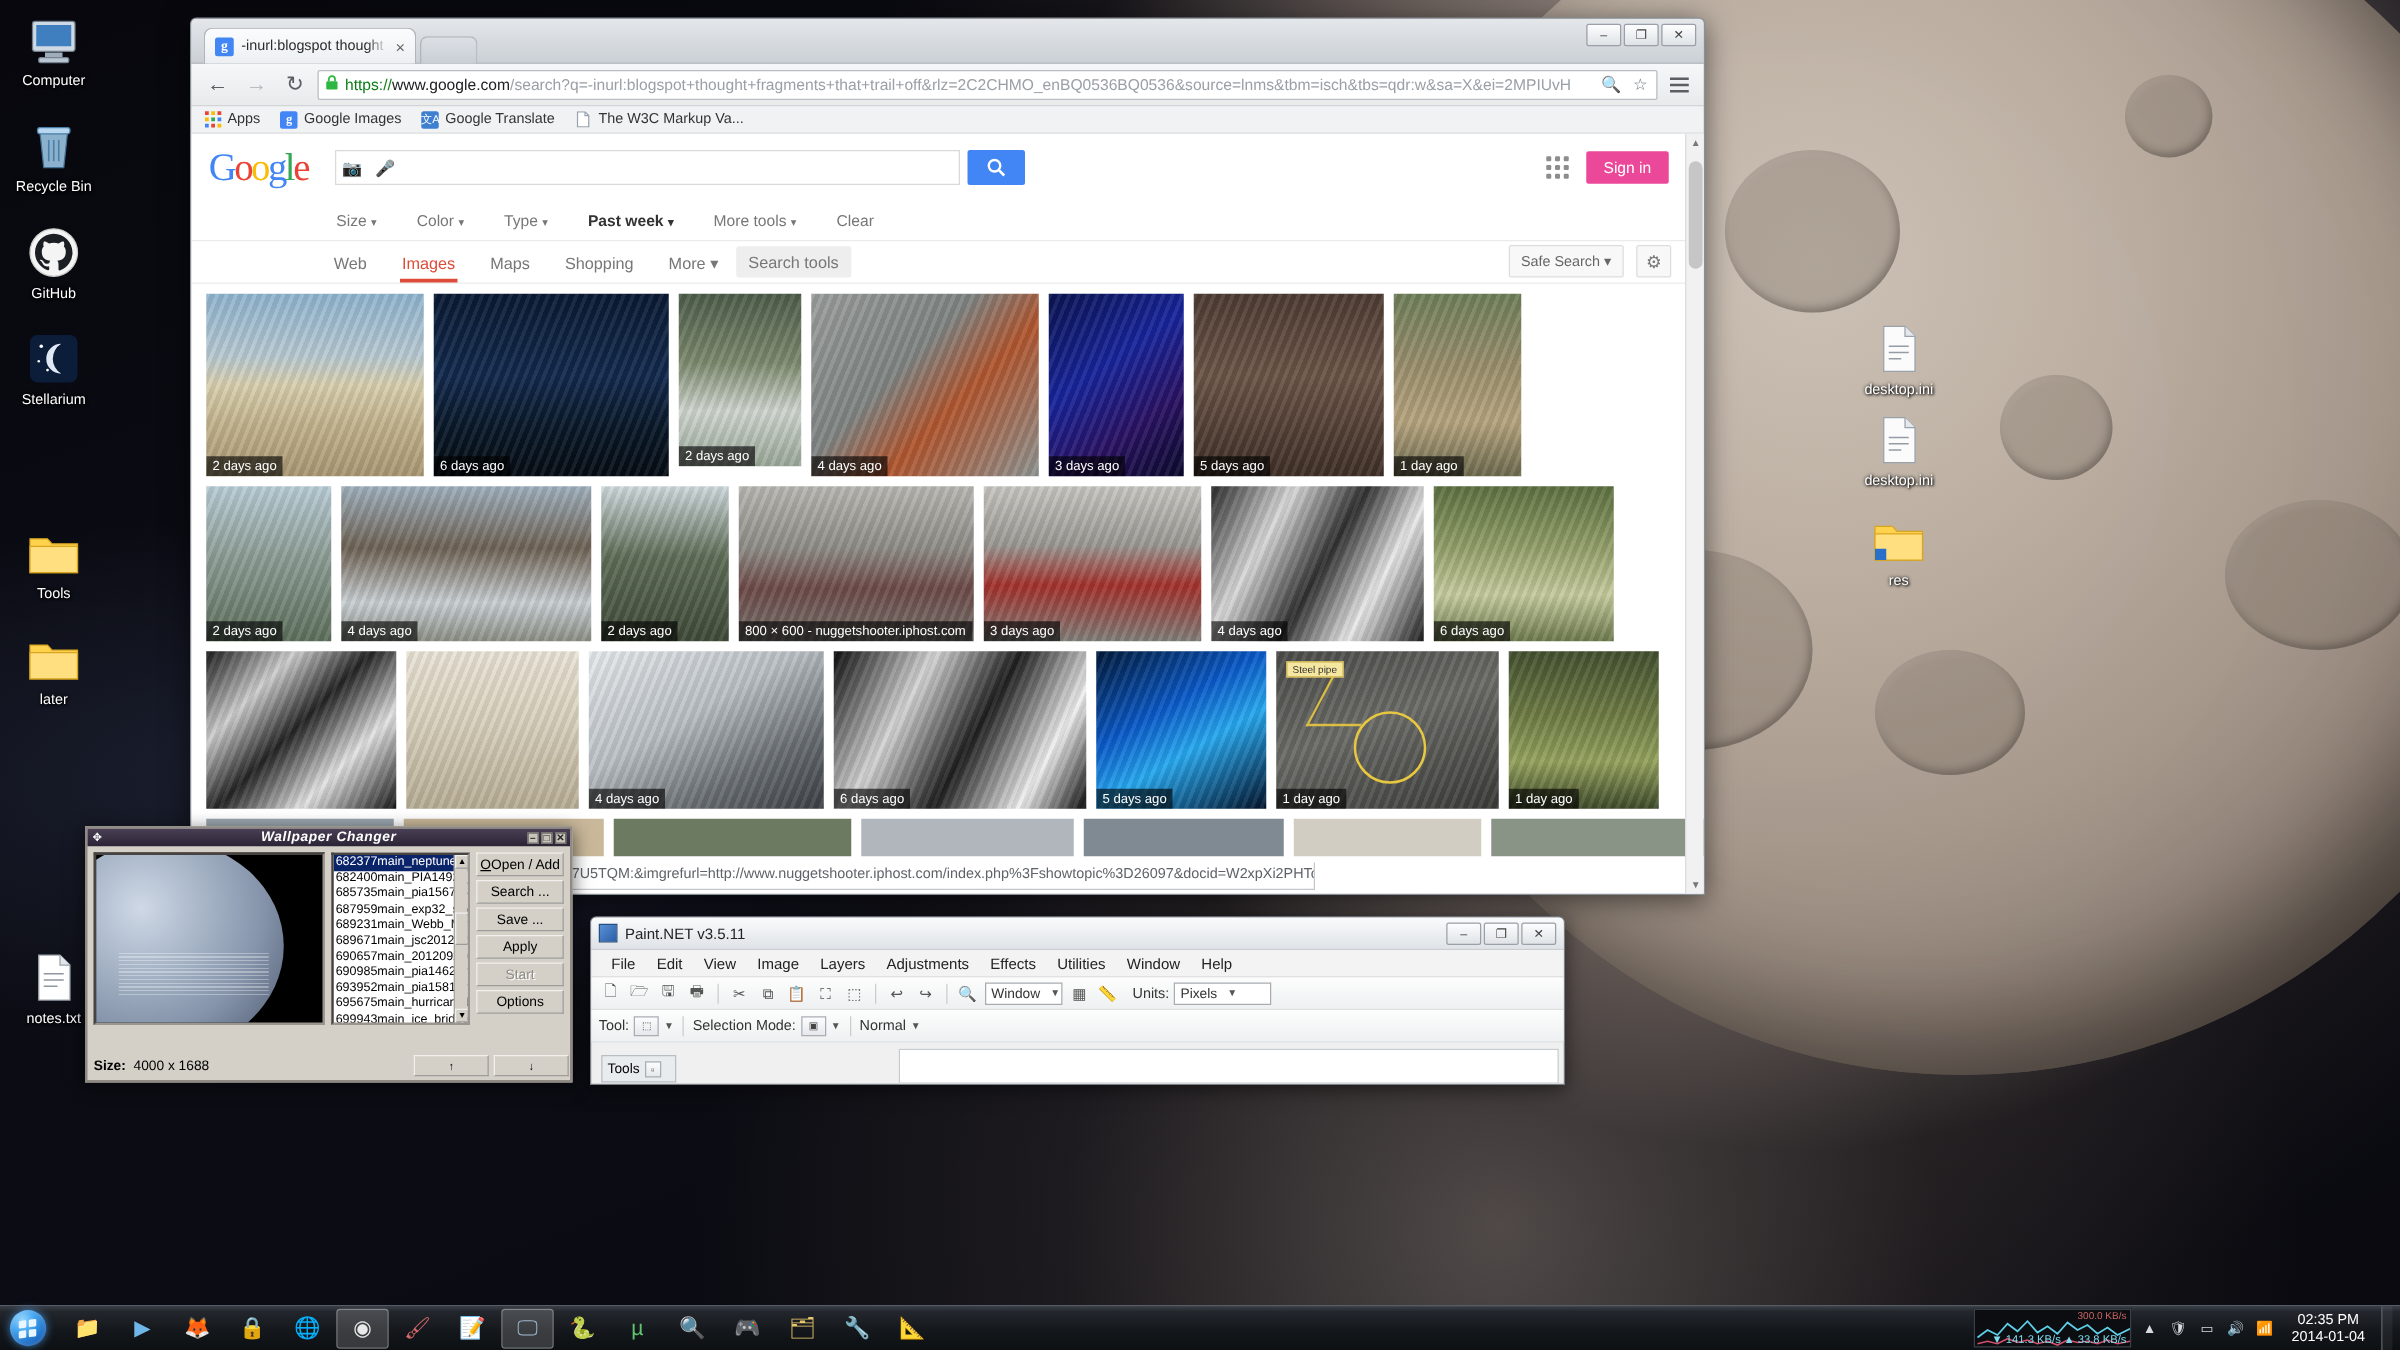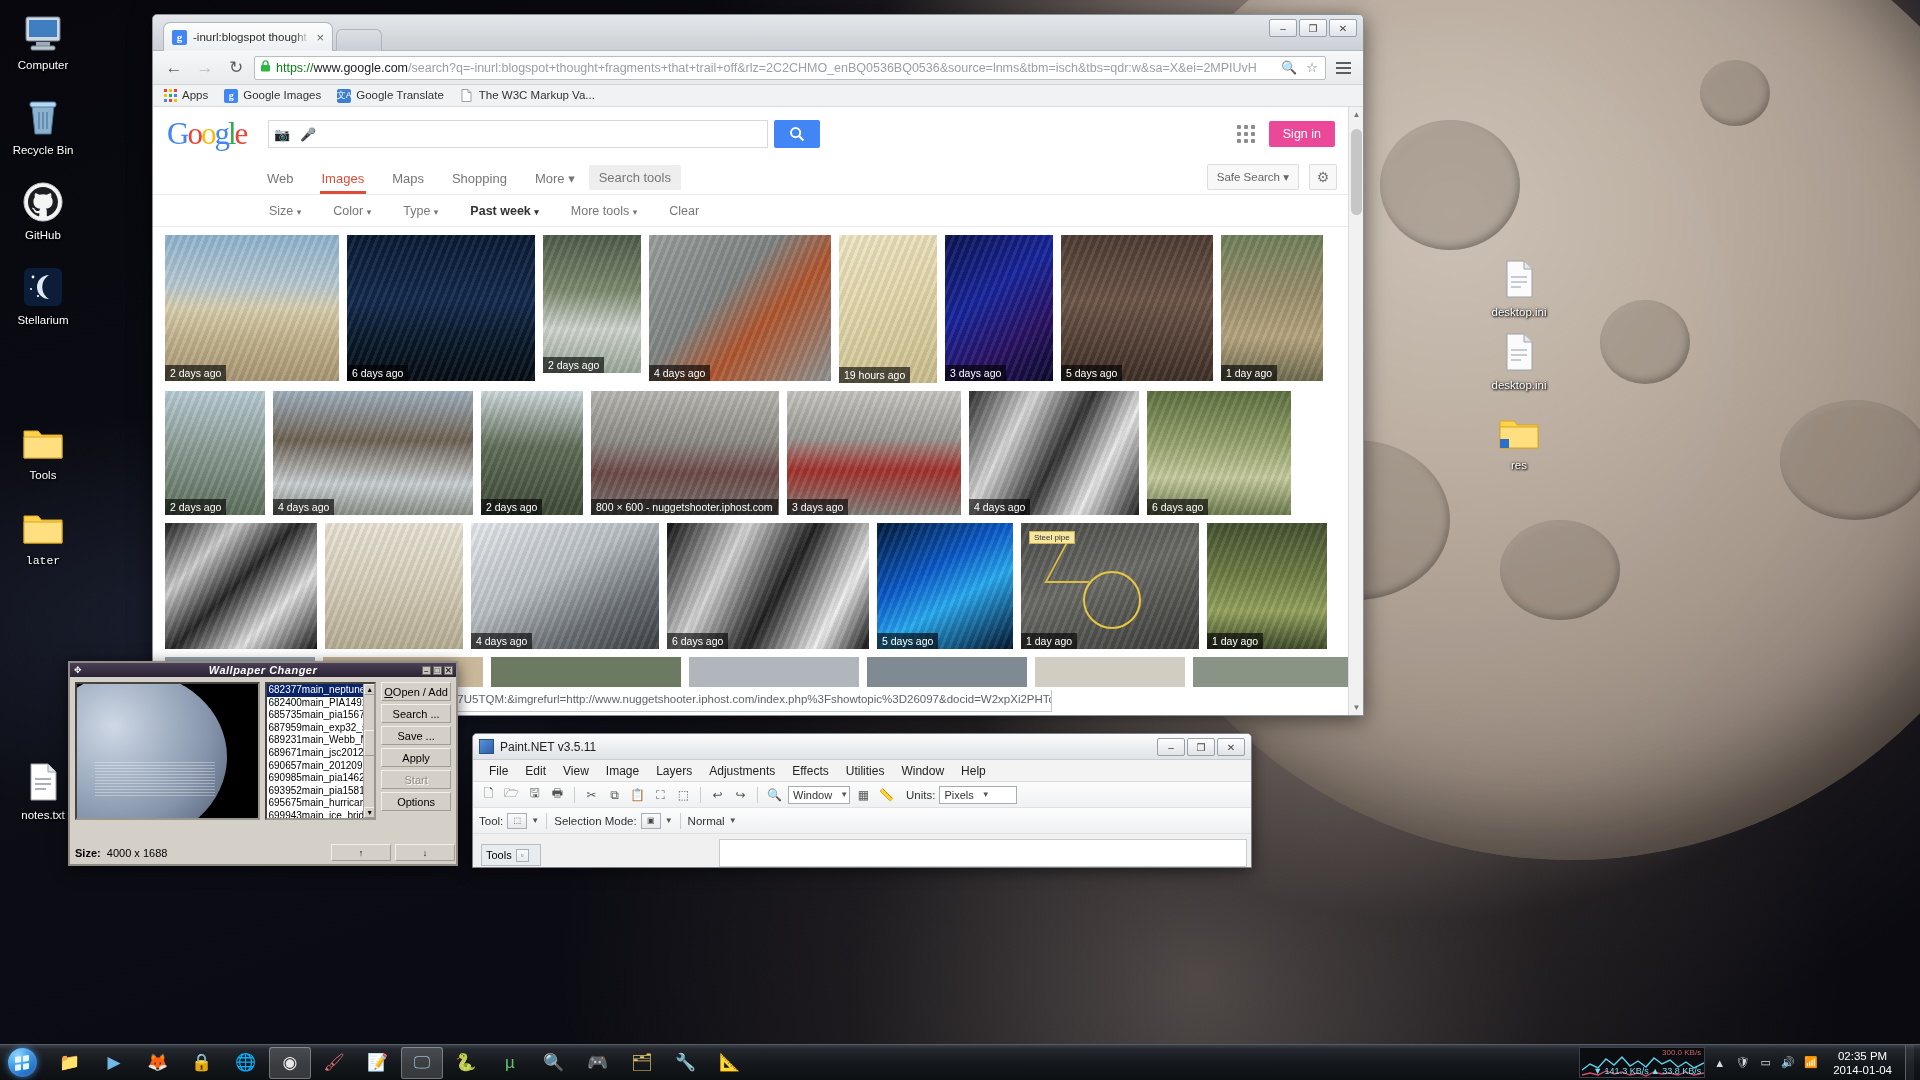--- a/index.html
+++ b/index.html
@@ -348,21 +348,21 @@
 <div class="desk-icon" style="left:0px;top:418px;">
   <div class="gfx">
     <svg width="48" height="48" viewBox="0 0 48 48">
         <path d="M5 13h14l3.5 4H43v23H5z" fill="#ffd24d" stroke="#d9a520"></path>
         <path d="M5 19h38v21H5z" fill="#ffdf80" stroke="#d9a520"></path>
       </svg>
   </div>
   <div class="cap">Tools</div>
 </div>
 
-<div class="desk-icon" style="left:0px;top:503px;font-family:Liberation Mono, monospace;">
+<div class="desk-icon" style="left:0px;top:503px;">
   <div class="gfx">
     <svg width="48" height="48" viewBox="0 0 48 48">
         <path d="M5 13h14l3.5 4H43v23H5z" fill="#ffd24d" stroke="#d9a520"></path>
         <path d="M5 19h38v21H5z" fill="#ffdf80" stroke="#d9a520"></path>
       </svg>
   </div>
   <div class="cap">later</div>
 </div>
 
 <div class="desk-icon" style="left:0px;top:758px;">
@@ -510,63 +510,59 @@
             <i></i>
             <i></i>
             <i></i>
             <i></i>
             <i></i>
           </div>
         <div id="signin">Sign in</div>
       </div>
     </div>
 
+    <div id="gfilters">
+      <div class="gfilt"><span>Size</span> <span class="car">▾</span></div>
+      <div class="gfilt"><span>Color</span> <span class="car">▾</span></div>
+      <div class="gfilt"><span>Type</span> <span class="car">▾</span></div>
+      <div class="gfilt strong"><span>Past week</span> <span class="car">▾</span></div>
+      <div class="gfilt"><span>More tools</span> <span class="car">▾</span></div>
+      <div class="gfilt">Clear</div>
+    </div>
+
     <div id="gnav">
       <div class="gnavitem">Web</div>
       <div class="gnavitem active">Images</div>
       <div class="gnavitem">Maps</div>
       <div class="gnavitem">Shopping</div>
       <div class="gnavitem"><span>More</span> <span>▾</span></div>
       <div id="searchtools">Search tools</div>
       <div id="gnav-right">
         <div id="safesearch"><span>Safe Search</span> <span>▾</span></div>
         <div id="gear">⚙</div>
       </div>
     </div>
 
-    <div id="gfilters">
-      <div class="gfilt"><span>Size</span> <span class="car">▾</span></div>
-      <div class="gfilt"><span>Color</span> <span class="car">▾</span></div>
-      <div class="gfilt"><span>Type</span> <span class="car">▾</span></div>
-      <div class="gfilt strong"><span>Past week</span> <span class="car">▾</span></div>
-      <div class="gfilt"><span>More tools</span> <span class="car">▾</span></div>
-      <div class="gfilt">Clear</div>
-    </div>
-
     <div id="gresults">
         <div class="grow">
           <div class="gthumb" style="width: 174px; height: 146px; background: linear-gradient(rgb(143, 180, 207) 0%, rgb(184, 201, 210) 34%, rgb(216, 207, 174) 50%, rgb(194, 178, 140) 72%, rgb(169, 151, 115) 100%);">
             <div class="shimmer" style="background: repeating-linear-gradient(112deg, rgba(255, 255, 255, 0.07) 0px, rgba(255, 255, 255, 0.07) 3px, rgba(0, 0, 0, 0.07) 3px, rgba(0, 0, 0, 0.07) 7px);"></div>
             <div class="lbl">2 days ago</div>
           </div>
           <div class="gthumb" style="width: 188px; height: 146px; background: linear-gradient(rgb(10, 26, 51) 0%, rgb(18, 41, 77) 45%, rgb(9, 23, 38) 75%, rgb(5, 12, 20) 100%);">
             <div class="shimmer" style="background: repeating-linear-gradient(112deg, rgba(255, 255, 255, 0.07) 0px, rgba(255, 255, 255, 0.07) 3px, rgba(0, 0, 0, 0.07) 3px, rgba(0, 0, 0, 0.07) 7px);"></div>
             <div class="lbl">6 days ago</div>
           </div>
           <div class="gthumb" style="width: 98px; height: 138px; background: linear-gradient(rgb(77, 92, 74) 0%, rgb(125, 138, 110) 40%, rgb(207, 213, 207) 68%, rgb(154, 168, 152) 100%);">
             <div class="shimmer" style="background: repeating-linear-gradient(112deg, rgba(255, 255, 255, 0.07) 0px, rgba(255, 255, 255, 0.07) 3px, rgba(0, 0, 0, 0.07) 3px, rgba(0, 0, 0, 0.07) 7px);"></div>
             <div class="lbl">2 days ago</div>
           </div>
           <div class="gthumb" style="width: 182px; height: 146px; background: linear-gradient(135deg, rgb(155, 159, 158) 0%, rgb(127, 132, 131) 40%, rgb(177, 86, 47) 62%, rgb(142, 148, 147) 100%);">
             <div class="shimmer" style="background: repeating-linear-gradient(112deg, rgba(255, 255, 255, 0.07) 0px, rgba(255, 255, 255, 0.07) 3px, rgba(0, 0, 0, 0.07) 3px, rgba(0, 0, 0, 0.07) 7px);"></div>
             <div class="lbl">4 days ago</div>
-          </div>
-          <div class="gthumb" style="width: 98px; height: 148px; background: linear-gradient(160deg, rgb(239, 230, 196) 0%, rgb(227, 215, 172) 45%, rgb(203, 189, 141) 100%);">
-            <div class="shimmer" style="background: repeating-linear-gradient(112deg, rgba(255, 255, 255, 0.07) 0px, rgba(255, 255, 255, 0.07) 3px, rgba(0, 0, 0, 0.07) 3px, rgba(0, 0, 0, 0.07) 7px);"></div>
-            <div class="lbl">19 hours ago</div>
           </div>
           <div class="gthumb" style="width: 108px; height: 146px; background: linear-gradient(145deg, rgb(11, 20, 80) 0%, rgb(23, 36, 155) 40%, rgb(42, 18, 99) 70%, rgb(10, 10, 44) 100%);">
             <div class="shimmer" style="background: repeating-linear-gradient(112deg, rgba(255, 255, 255, 0.07) 0px, rgba(255, 255, 255, 0.07) 3px, rgba(0, 0, 0, 0.07) 3px, rgba(0, 0, 0, 0.07) 7px);"></div>
             <div class="lbl">3 days ago</div>
           </div>
           <div class="gthumb" style="width: 152px; height: 146px; background: linear-gradient(rgb(77, 59, 50) 0%, rgb(107, 84, 71) 45%, rgb(62, 46, 38) 100%);">
             <div class="shimmer" style="background: repeating-linear-gradient(112deg, rgba(255, 255, 255, 0.07) 0px, rgba(255, 255, 255, 0.07) 3px, rgba(0, 0, 0, 0.07) 3px, rgba(0, 0, 0, 0.07) 7px);"></div>
             <div class="lbl">5 days ago</div>
           </div>
           <div class="gthumb" style="width: 102px; height: 146px; background: linear-gradient(rgb(111, 127, 90) 0%, rgb(154, 143, 109) 40%, rgb(182, 164, 126) 70%, rgb(109, 106, 78) 100%);">

